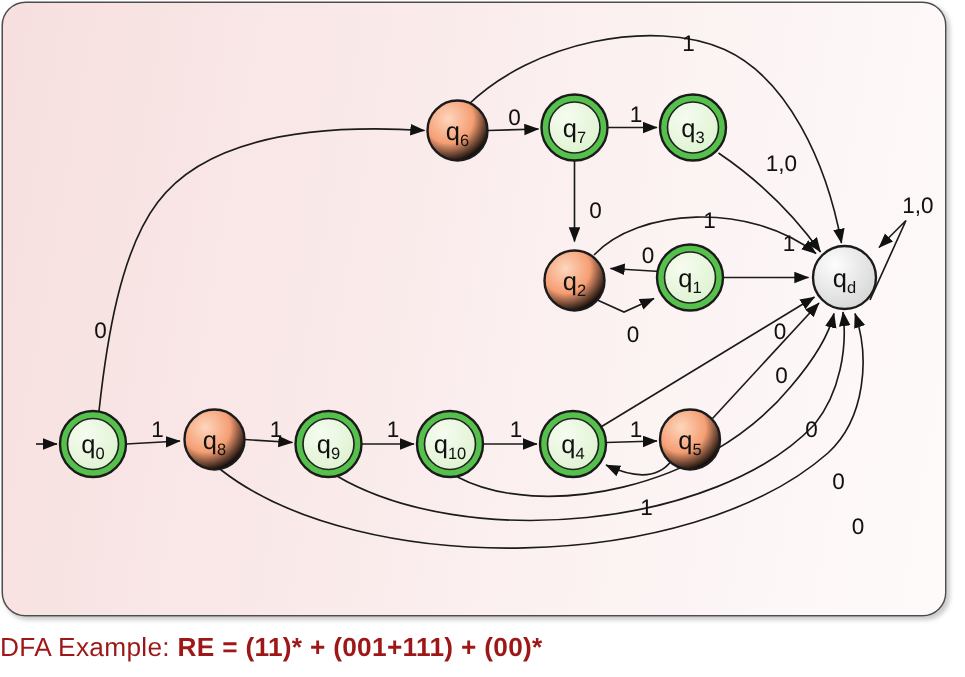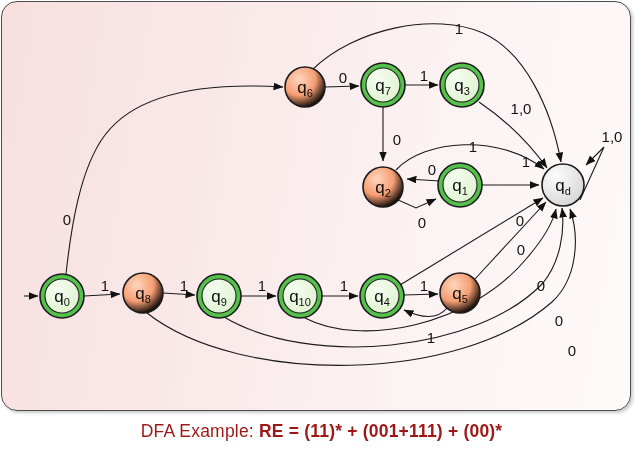--- a/index.html
+++ b/index.html
@@ -9,21 +9,21 @@
     border:1px solid #4d4d4d;border-radius:16px;
     background:linear-gradient(100deg,#f7dfdf 0%,#fae9e9 35%,#fcf3f3 68%,#fefafa 100%);
     box-shadow:2px 2px 3px rgba(110,110,110,0.35);
   }
   svg.diagram{position:absolute;left:0;top:0;}
   .edge{fill:none;stroke:#1b1b1b;stroke-width:1.1px;}
   .edge-label{font-size:15px;fill:#111;}
   .state-label{font-size:17px;fill:#111;}
   .state-sub{font-size:11px;}
   .caption{
-    position:absolute;left:0;top:421px;width:643px;text-align:center;
+    position:absolute;left:0;top:421px;width:643px;
     font-size:17.5px;color:#9e1717;letter-spacing:0.2px;
   }
   .caption b{font-weight:bold;}
 </style>
 </head>
 <body>
 
 <div class="panel"></div>
 
 <svg class="diagram" width="643" height="416" viewBox="0 0 643 416">

